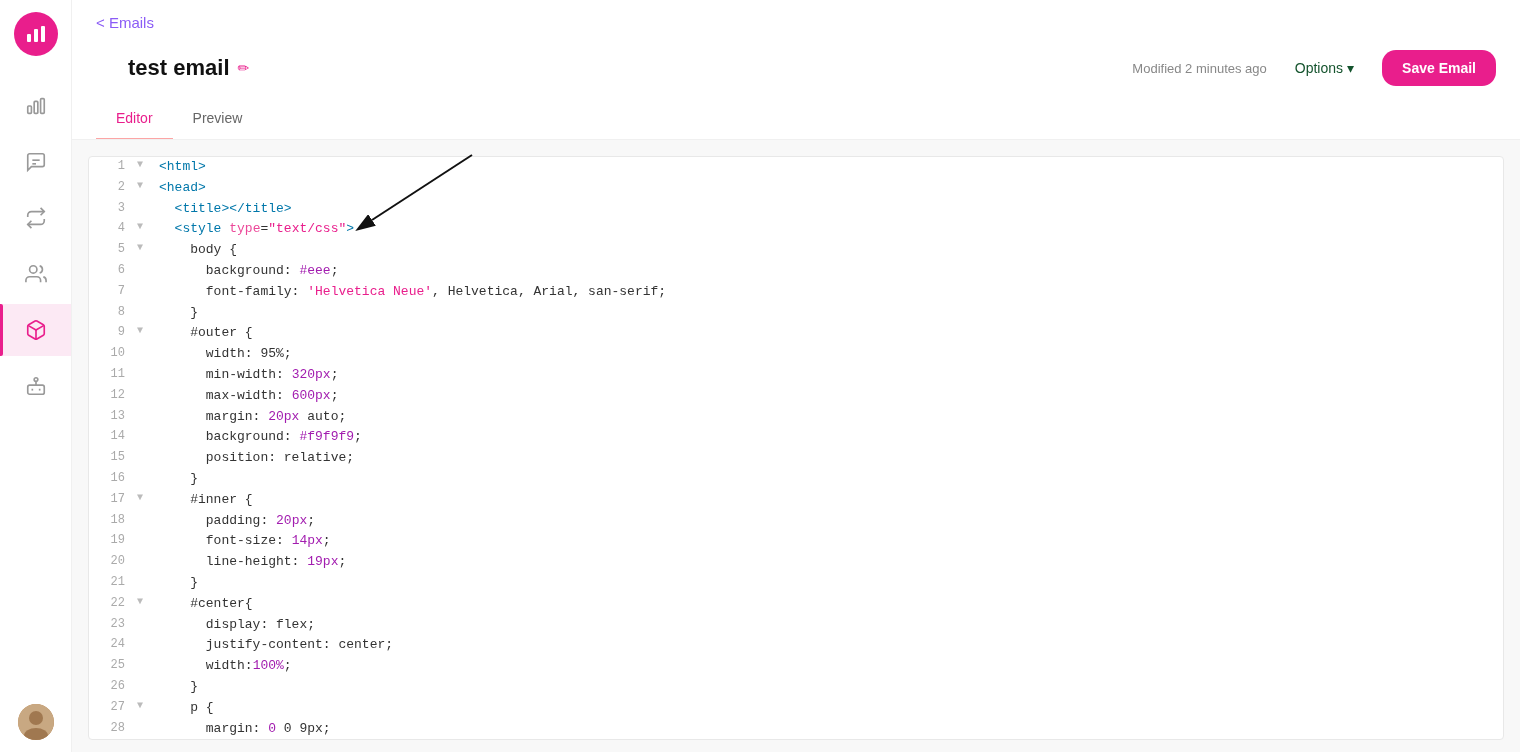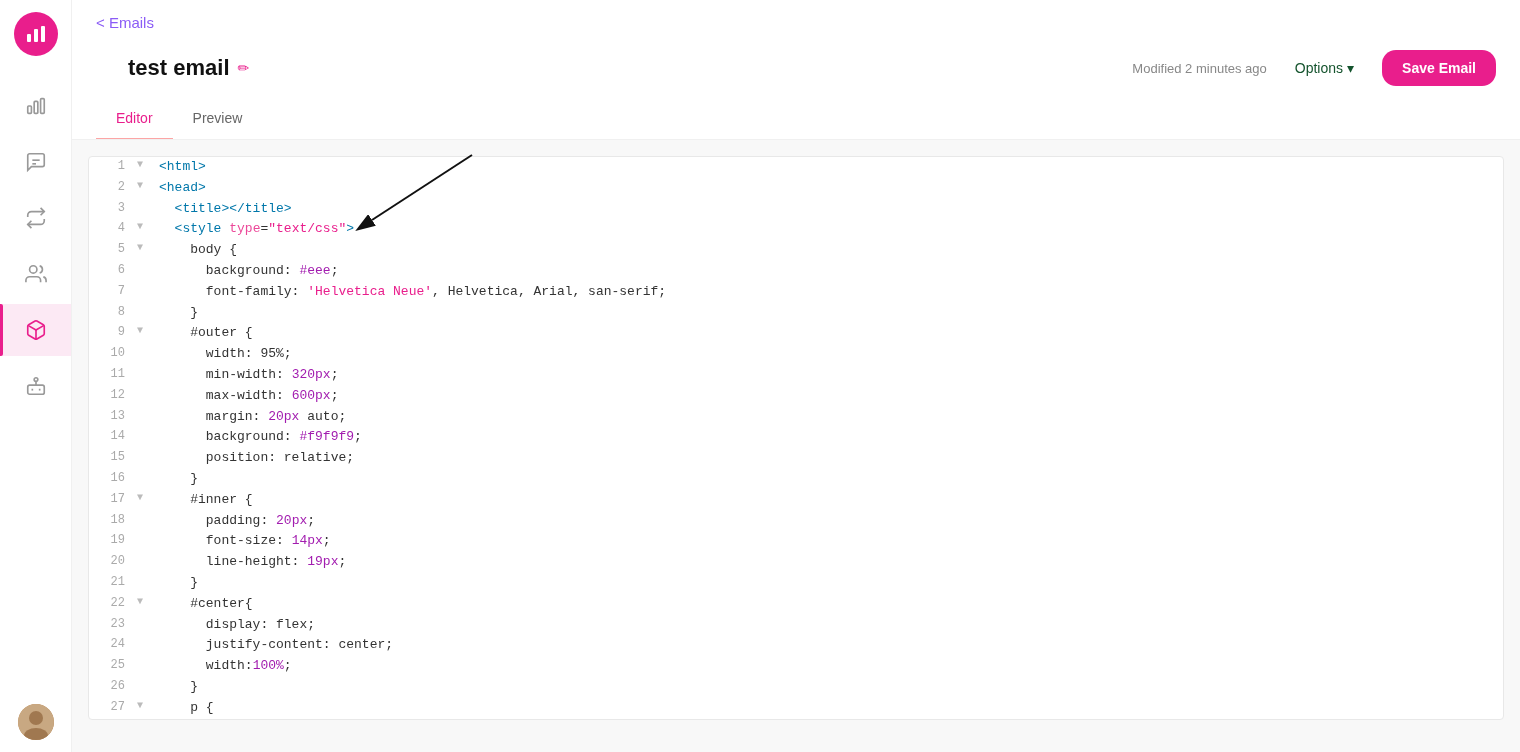--- a/index.html
+++ b/index.html
@@ -527,17 +527,22 @@
           <span class="line-toggle">&nbsp;</span>
           <span class="code-content">    }</span>
         </div>
 
         <div class="code-line">
           <span class="line-number">27</span>
           <span class="line-toggle">▼</span>
           <span class="code-content">    p {</span>
         </div>
 
+        <div class="code-line">
+          <span class="line-number">28</span>
+          <span class="line-toggle">&nbsp;</span>
+          <span class="code-content">      margin: <span class="c-value">0</span> 0 9px;</span>
+        </div>
 
       </div>
     </div>
   </div>
 </div>
 
 </body></html>

